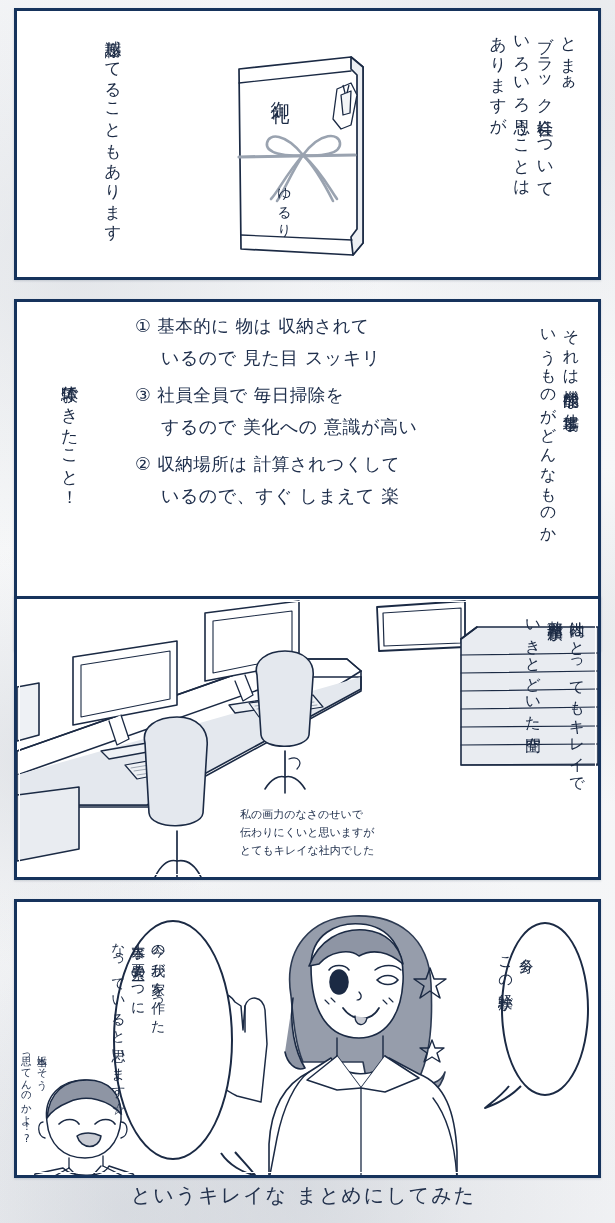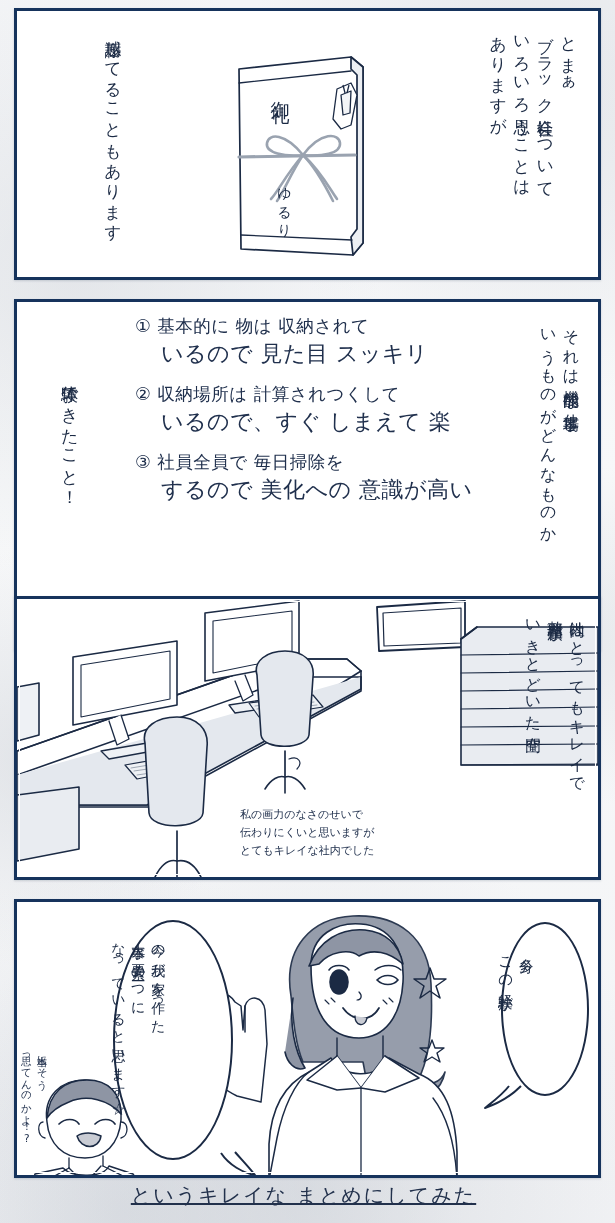--- a/index.html
+++ b/index.html
@@ -70,21 +70,21 @@
 
   .giftbox { position: absolute; left: 216px; top: 36px; width: 150px; height: 218px; }
 
   
   #p2-right { right: 16px; top: 16px; font-size: 16px; height: 246px; }
   #p2-left  { left: 40px;  top: 70px; font-size: 17px; height: 190px; }
 
   .listwrap { position: absolute; left: 118px; top: 12px; width: 390px; }
   .litem { margin: 0 0 6px 0; }
   .lline1 { font-size: 17.5px; letter-spacing: 0.5px; color:#20304d; }
-  .lline2 { font-size: 22px; letter-spacing: 0.5px; color:#20304d; padding-left: 26px; margin-top: 1px;}
+  .lline2 { font-size: 18px; letter-spacing: 0.5px; color:#20304d; padding-left: 26px; margin-top: 8px;}
   .hw { font-family: "DejaVu Sans", "Liberation Sans", sans-serif; }
 
   
   #p3-right { right: 10px; top: 10px; font-size: 15.5px; height: 225px;}
   .office { position:absolute; left:0; top:0; width:100%; height:100%; }
   #p3-note { position:absolute; left: 240px; top: 806px; font-size: 11px; line-height: 1.65; }
 
   
   .bubble {
     position: absolute;
@@ -100,21 +100,20 @@
   #p4-hand { position:absolute; left: 18px; top: 1048px; font-size: 10.5px; }
 
   .caption {
     position: absolute;
     left: 0; right: 8px; top: 1182px;
     text-align: center;
     font-family: "DejaVu Sans", "Liberation Sans", sans-serif;
     font-size: 20px;
     letter-spacing: 2px;
     color: #22314c;
-    text-decoration: underline;
   }
 
   svg { display: block; }
 </style>
 </head>
 <body>
 
 <div class="strip">
 
   <div class="panel" id="panel1">
@@ -167,31 +166,31 @@
     <div class="listwrap">
       <div class="litem">
         <div class="lline1 hw">
           <span>①</span>
           <span>基本的に 物は 収納されて</span>
         </div>
         <div class="lline2 hw">いるので 見た目 スッキリ</div>
       </div>
       <div class="litem" style="margin-top:13px">
         <div class="lline1 hw">
+          <span>③</span>
+          <span>社員全員で 毎日掃除を</span>
+        </div>
+        <div class="lline2 hw">するので 美化への 意識が高い</div>
+      </div>
+      <div class="litem" style="margin-top:13px">
+        <div class="lline1 hw">
           <span>②</span>
           <span>収納場所は 計算されつくして</span>
         </div>
         <div class="lline2 hw">いるので、すぐ しまえて 楽</div>
-      </div>
-      <div class="litem" style="margin-top:13px">
-        <div class="lline1 hw">
-          <span>③</span>
-          <span>社員全員で 毎日掃除を</span>
-        </div>
-        <div class="lline2 hw">するので 美化への 意識が高い</div>
       </div>
     </div>
 
     <div class="vtext" id="p2-right">それは機能的な仕事場と
 いうものがどんなものか</div>
     <div class="vtext" id="p2-left">体験できたこと！</div>
   </div>
 
   <div class="panel" id="panel3">
 

